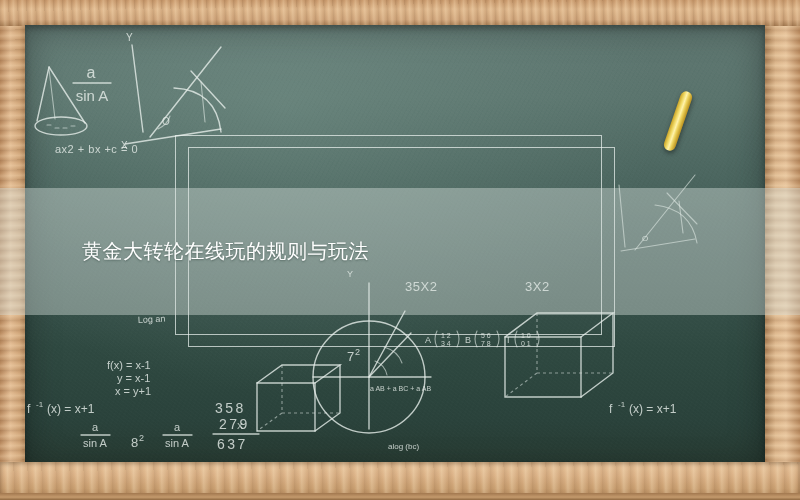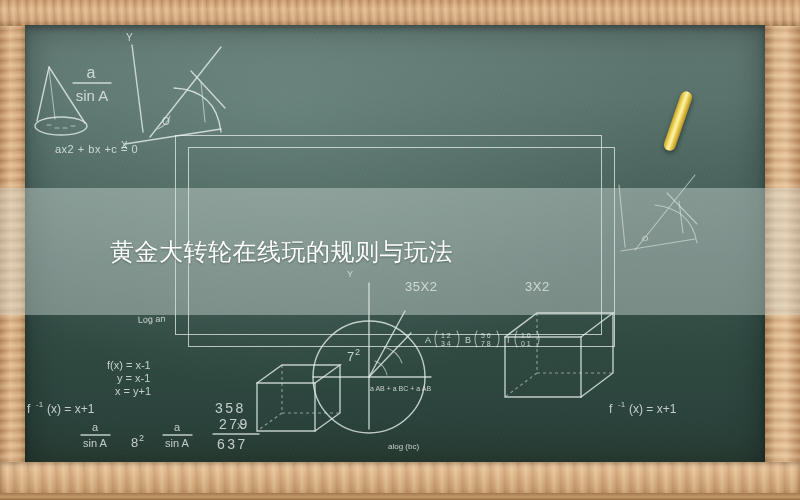--- a/index.html
+++ b/index.html
@@ -165,24 +165,24 @@
     width: 800px; height: 127px;
     background: rgba(216, 226, 222, 0.42);
     pointer-events: none;
   }
   .title {
     position: absolute;
     left: 0; top: 188px;
     width: 696px; height: 127px;
     display: flex;
     align-items: center;
-    padding-left: 110px;
+    padding-left: 82px;
     box-sizing: border-box;
     color: #ffffff;
-    font-size: 24px;
+    font-size: 20px;
     letter-spacing: 0.5px;
     font-family: "Liberation Sans", sans-serif;
     text-shadow: 0 1px 2px rgba(30,50,45,0.45);
     white-space: nowrap;
   }
 
   
   .chalk-stick {
     position: absolute;
     left: 672px; top: 90px;

